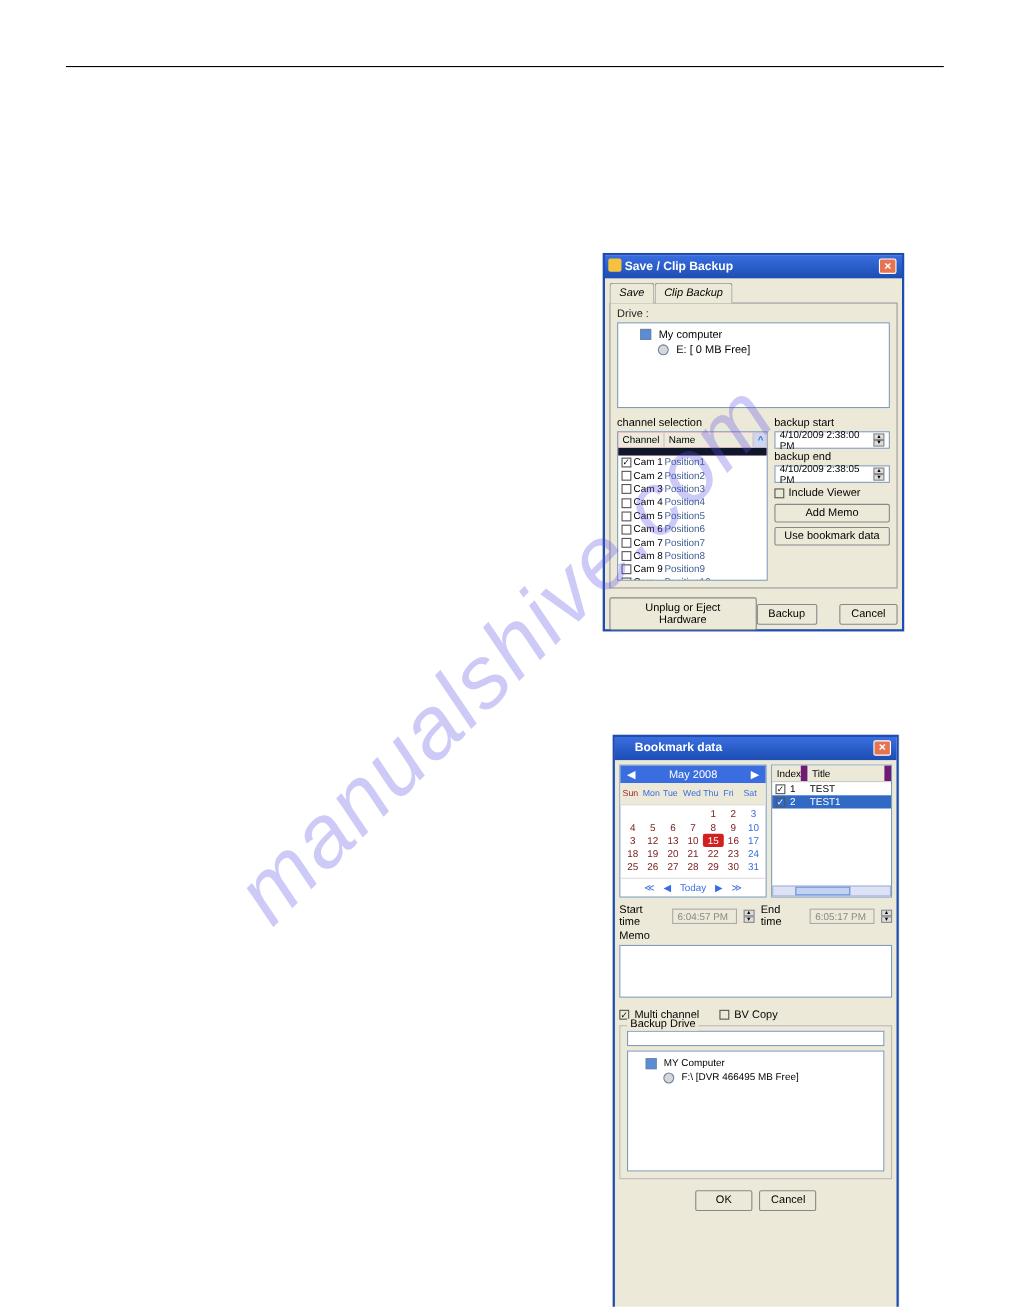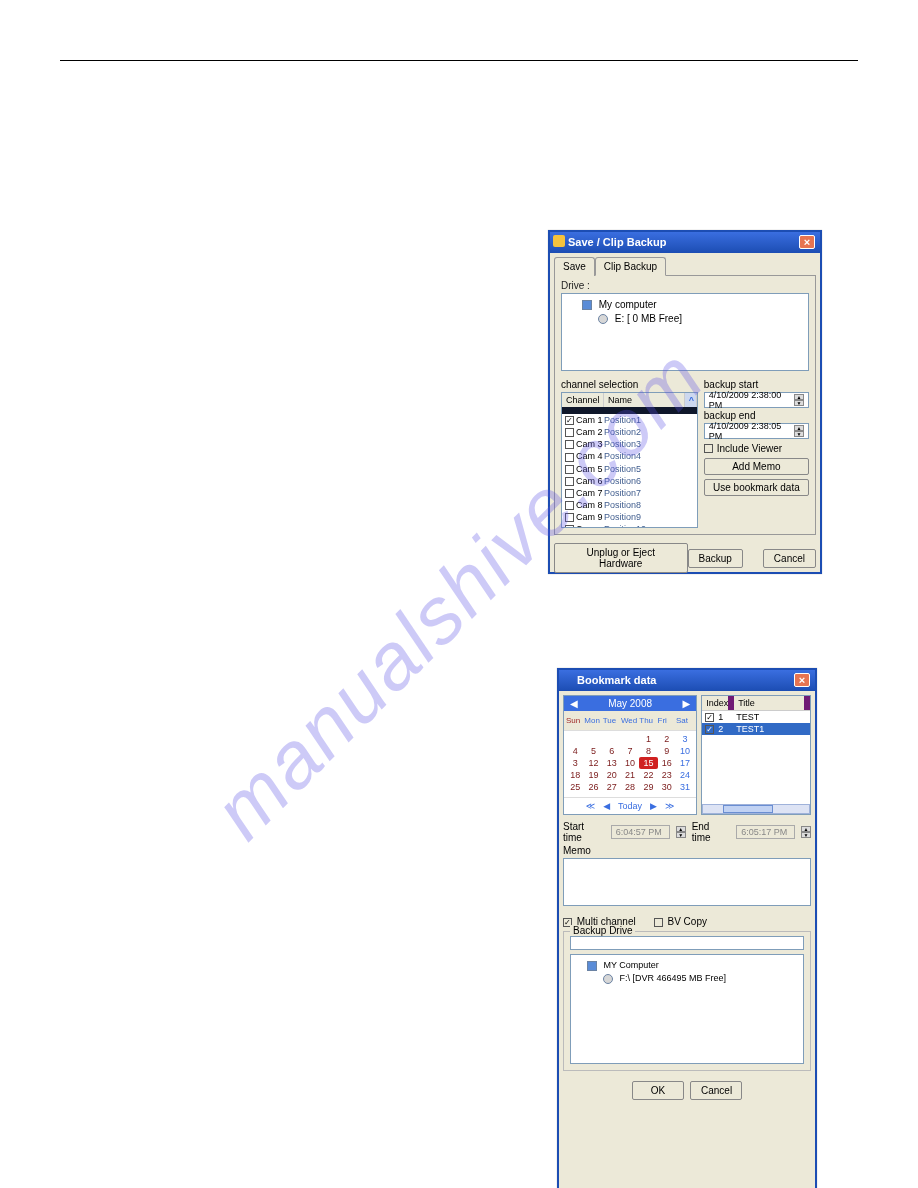--- a/index.html
+++ b/index.html
@@ -79,20 +79,21 @@
     border-radius: 2px;
   }
   .body {
     padding: 4px;
   }
   .tabstrip {
     display: flex;
     gap: 0;
     margin-bottom: -1px;
     position: relative;
+    font-style: italic;
   }
   .tab {
     font-size: 10px;
     padding: 3px 8px;
     border: 1px solid #999;
     border-bottom: none;
     background: #ece9d8;
     border-radius: 3px 3px 0 0;
   }
   .tab.active {

